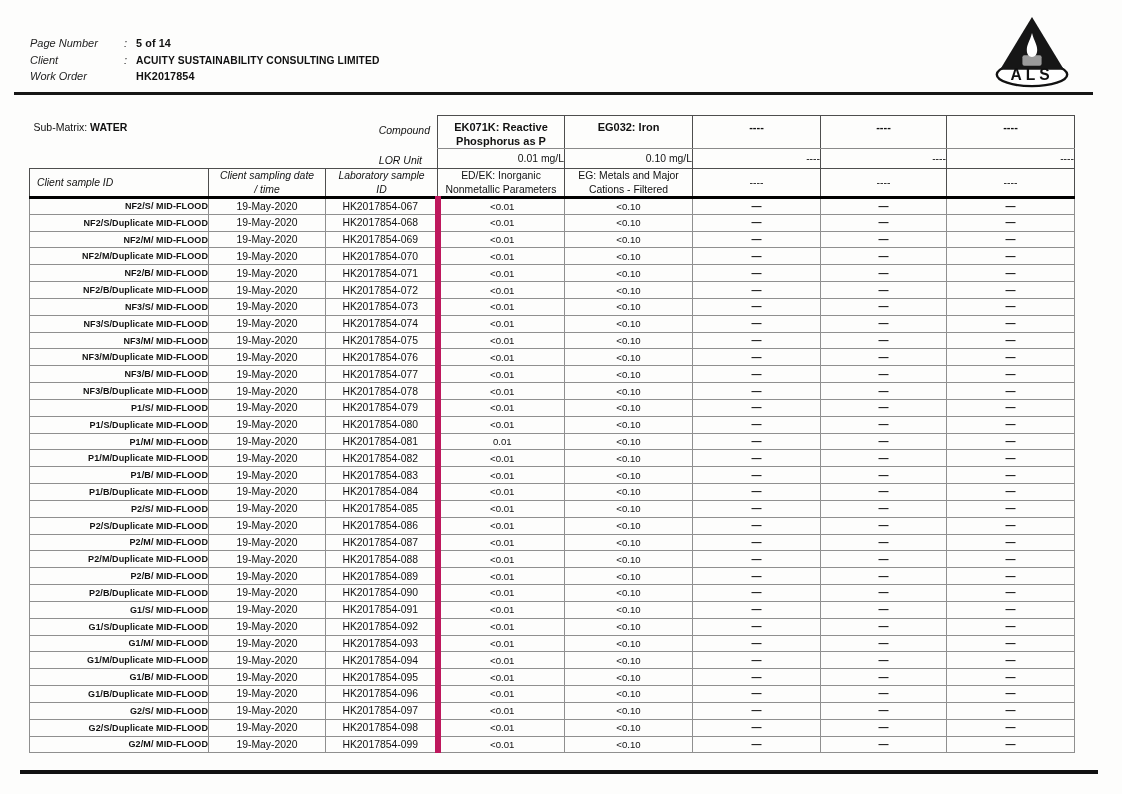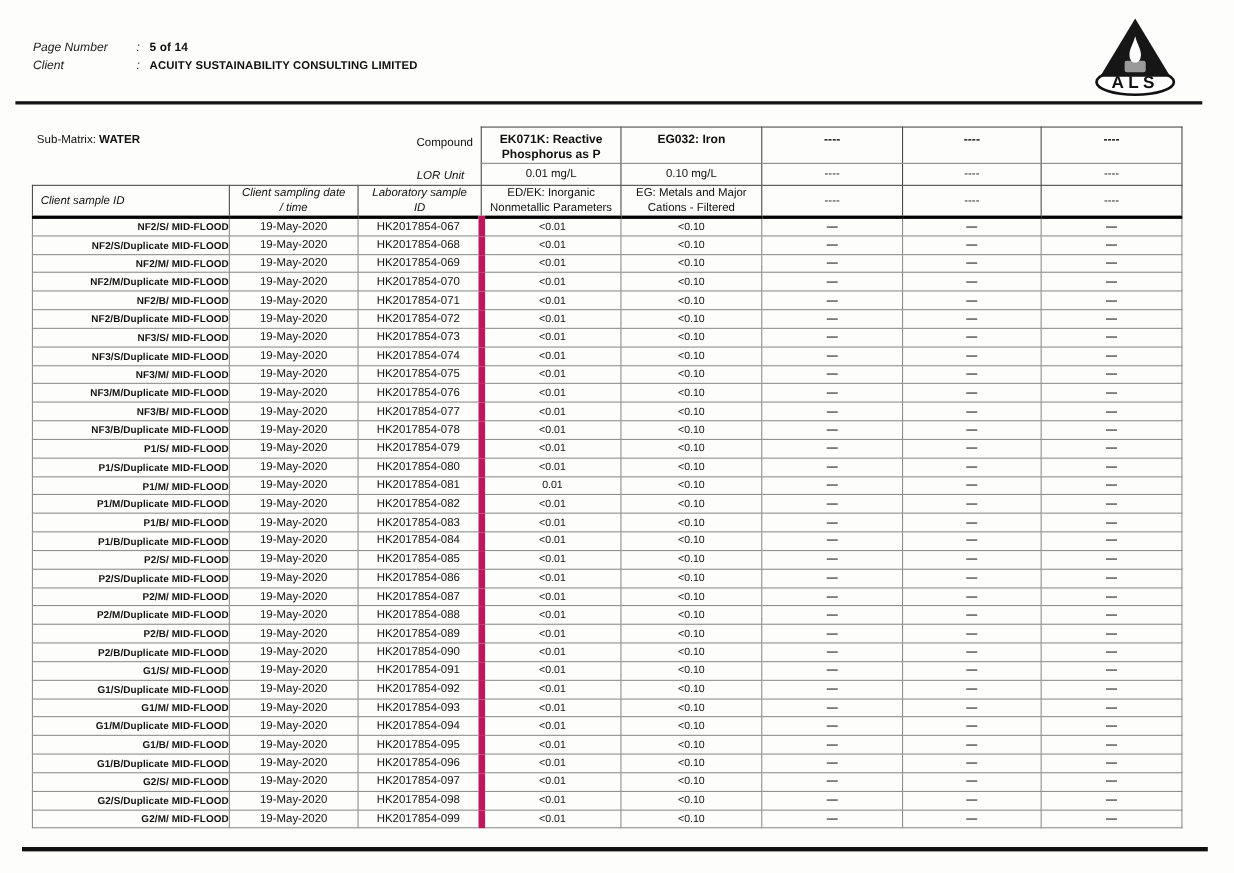--- a/index.html
+++ b/index.html
@@ -24,31 +24,31 @@
     position:absolute;left:29px;top:115px;
     border-collapse:collapse;table-layout:fixed;
   }
   td{padding:0;margin:0;overflow:hidden;}
   tr.rA{height:33px;} tr.rB{height:20px;} tr.rC{height:23px;}
   tr.drow{height:16.84px;}
 
   td.meta{border:none;position:relative;}
   .submatrix{position:absolute;left:4px;top:5px;font-size:10.5px;}
   .submatrix b{font-weight:bold;margin-top:16px;}
-  .compound-lbl{position:absolute;right:7px;top:8px;font-size:10.5px;}
+  .compound-lbl{position:absolute;right:7px;top:8px;font-style:italic;font-size:10.5px;}
   .lor-lbl{position:absolute;right:15px;top:38px;font-style:italic;font-size:10.5px;}
 
   td.cmp{
     border:1px solid #4e4e4e;border-bottom:1px solid #8a8a8a;
     font-weight:bold;font-size:11px;text-align:center;vertical-align:top;
     padding-top:4px;white-space:pre-line;line-height:14px;
   }
   td.lor{
     border:1px solid #4e4e4e;border-top:none;
-    font-size:10.4px;text-align:center;vertical-align:middle;
+    font-size:10.4px;text-align:right;vertical-align:middle;
   }
   td.idh,td.mth{
     border:1px solid #4e4e4e;border-bottom:3px solid #000;
     font-size:10.4px;text-align:center;vertical-align:middle;
     white-space:pre-line;line-height:13.5px;
   }
   td.idh{font-style:italic;}
   td.idh.first{text-align:left;padding-left:7px;}
 
   tr.drow td{
@@ -67,20 +67,25 @@
 <div class="doc-header">
   <div class="hdr-row">
     <span class="hdr-label">Page Number</span>
     <span class="hdr-sep">:</span>
     <span class="hdr-value">5 of 14</span>
   </div>
   <div class="hdr-row">
     <span class="hdr-label">Client</span>
     <span class="hdr-sep">:</span>
     <span class="hdr-value" style="font-size:10.3px">ACUITY SUSTAINABILITY CONSULTING LIMITED</span>
+  </div>
+  <div class="hdr-row">
+    <span class="hdr-label">Work Order</span>
+    <span class="hdr-sep"></span>
+    <span class="hdr-value">HK2017854</span>
   </div>
 </div>
 
 <svg class="logo" viewBox="0 0 100 92" aria-hidden="true">
   <ellipse cx="50" cy="76" rx="44" ry="14.5" fill="#ffffff" stroke="#111" stroke-width="3"></ellipse>
   <polygon points="50,4 10,70 90,70" fill="#161616"></polygon>
   <rect x="38" y="52" width="24" height="13" rx="2.5" fill="#9a9a9a"></rect>
   <path d="M50,24 C47.5,34 43.5,38 43.5,45 C43.5,51 46.5,54 50,54 C53.5,54 56.5,51 56.5,45 C56.5,38 52.5,34 50,24 Z" fill="#ffffff"></path>
   <text x="50" y="83" text-anchor="middle" font-family="Liberation Sans, DejaVu Sans, sans-serif" font-size="19.5" font-weight="bold" letter-spacing="5" fill="#111">ALS</text>
 </svg>

